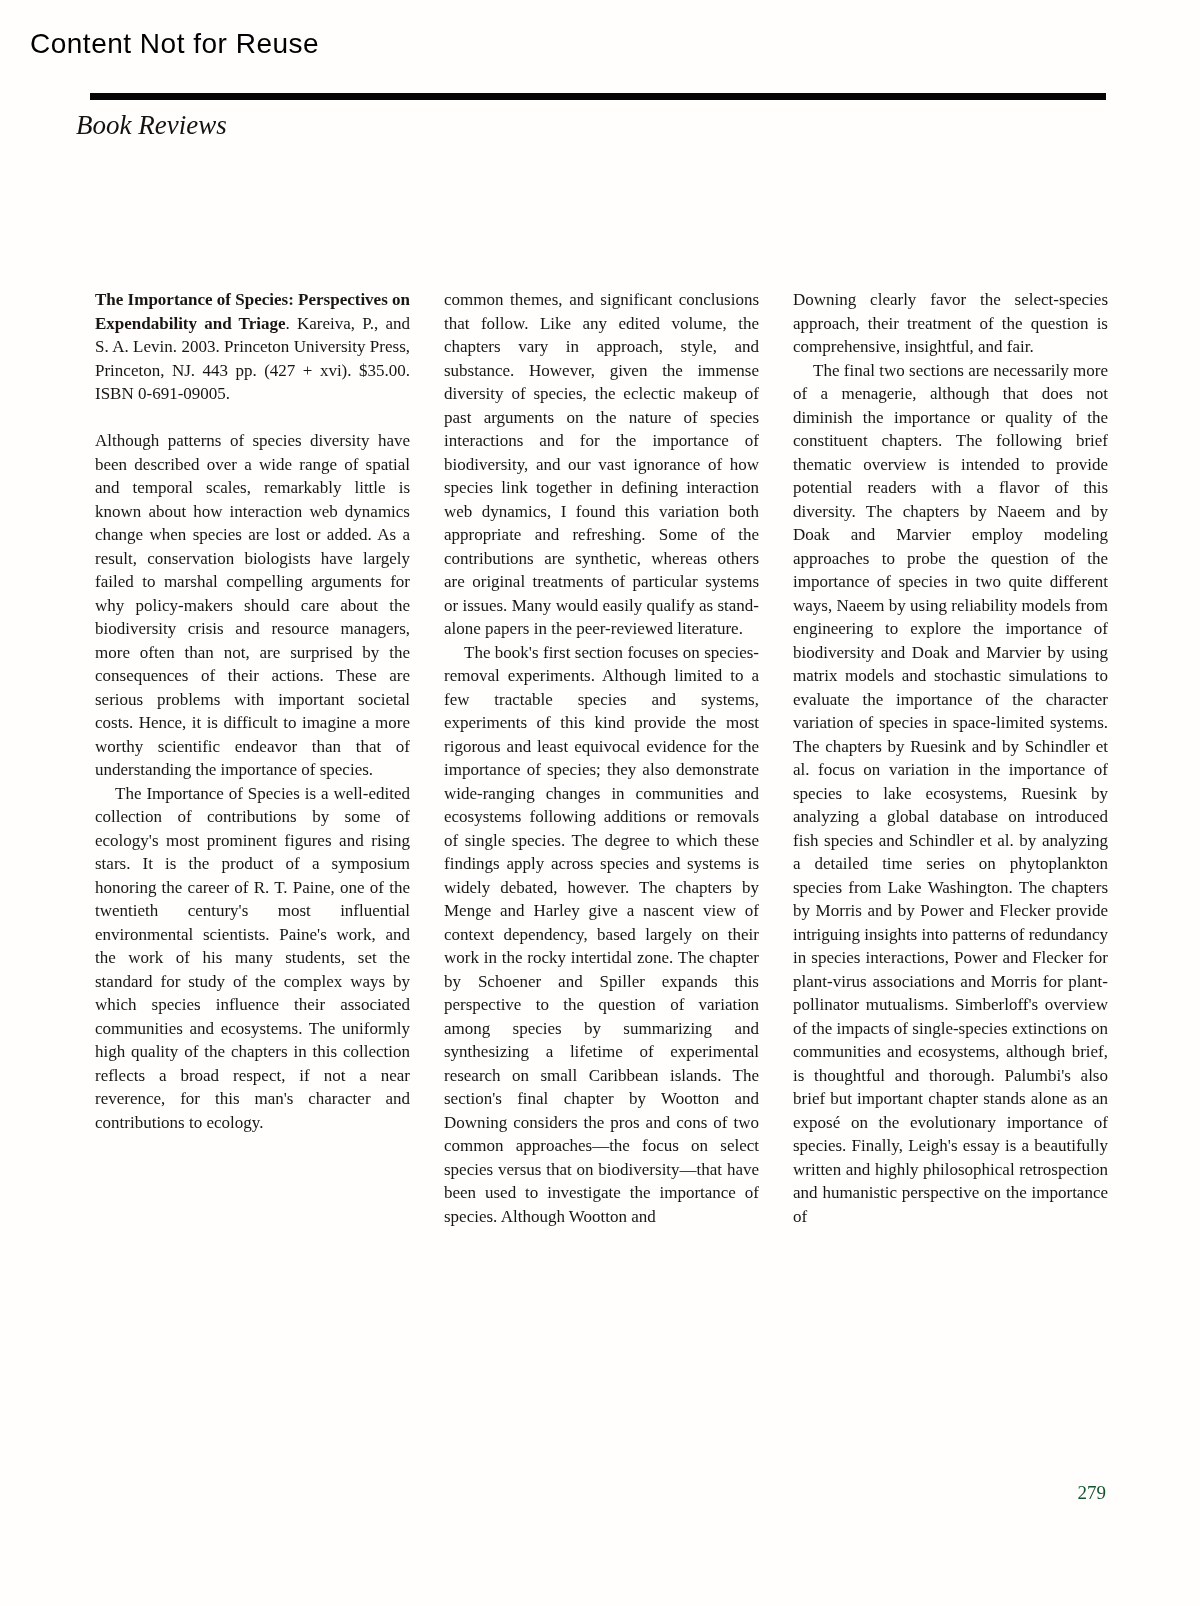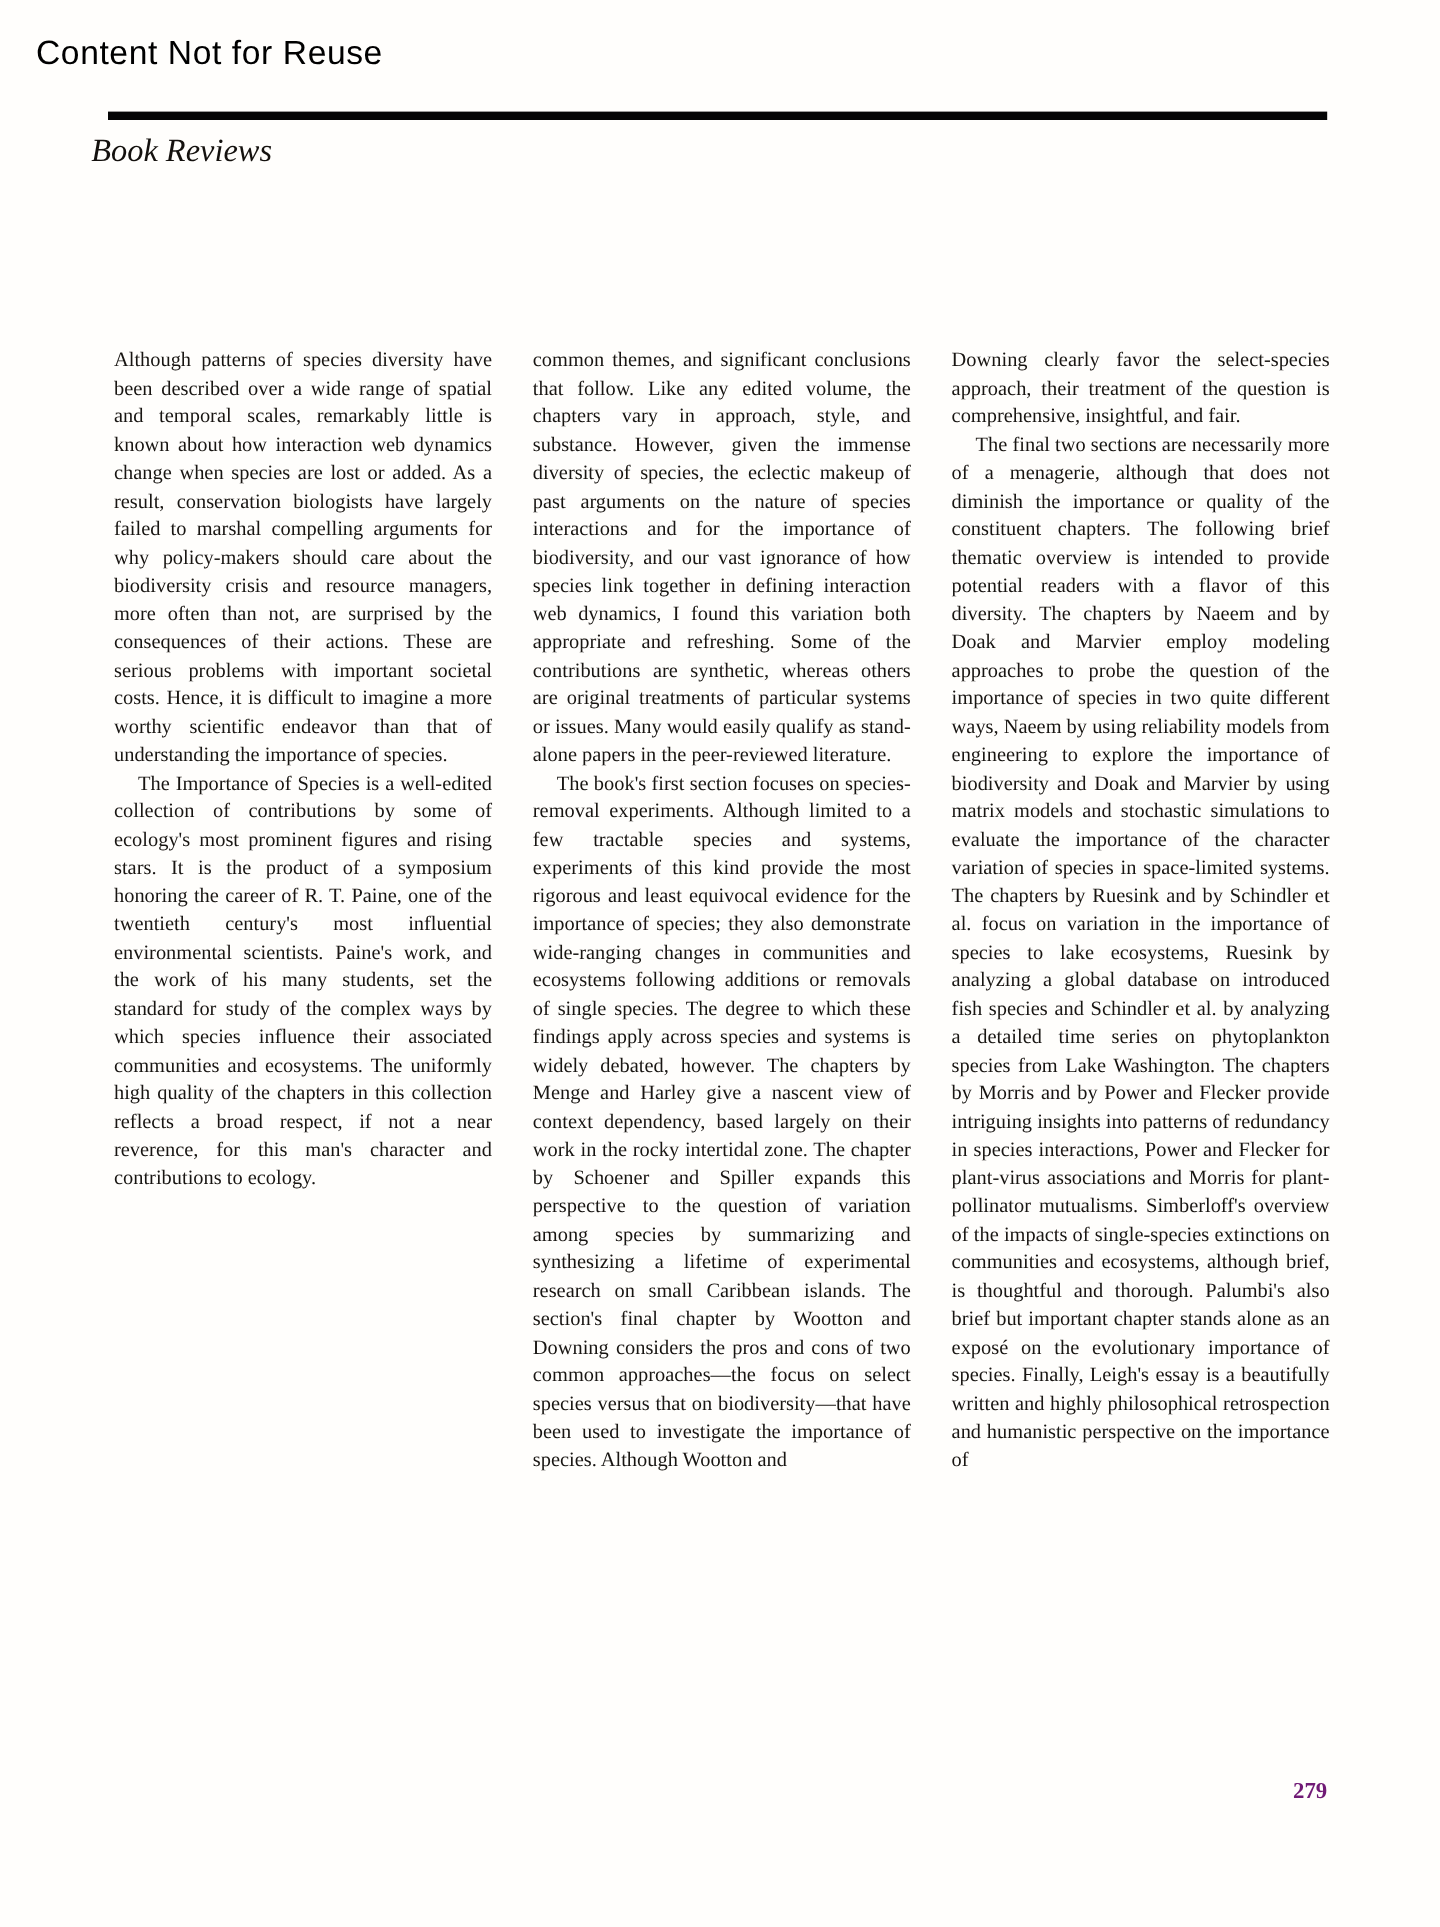--- a/index.html
+++ b/index.html
@@ -66,22 +66,22 @@
   .col p { margin: 0; }
   .col p.indent { text-indent: 20px; }
   .citation { margin-bottom: 23.5px !important; }
   .citation .cit-bold { font-weight: bold; }
   .booktitle-italic { }
   .page-number {
     position: absolute;
     top: 1482px;
     right: 94px;
     font-size: 19px;
-    font-weight: bold;
-    color: #701a75;
+    font-weight: normal;
+    color: #14532d;
     text-align: right;
   }
   .footer {
     position: absolute;
     top: 1548px;
     right: 94px;
     text-align: right;
     font-size: 15px;
     line-height: 22px;
     color: #14110e;
@@ -95,20 +95,21 @@
   <div class="watermark">Content Not for Reuse</div>
 
   <div class="rule"></div>
 
   <div class="section-label">Book Reviews</div>
 
 
   <div class="columns">
 
     <div class="col">
+      <p class="citation"><span class="cit-bold">The Importance of Species: Perspectives on Expendability and Triage</span><span>. Kareiva, P., and S. A. Levin. 2003. Princeton University Press, Princeton, NJ. 443 pp. (427 + xvi). $35.00. ISBN 0-691-09005.</span></p>
       <p>Although patterns of species diversity have been described over a wide range of spatial and temporal scales, remarkably little is known about how interaction web dynamics change when species are lost or added. As a result, conservation biologists have largely failed to marshal compelling arguments for why policy-makers should care about the biodiversity crisis and resource managers, more often than not, are surprised by the consequences of their actions. These are serious problems with important societal costs. Hence, it is difficult to imagine a more worthy scientific endeavor than that of understanding the importance of species.</p>
       <p class="indent"><span class="booktitle-italic">The Importance of Species</span><span> is a well-edited collection of contributions by some of ecology's most prominent figures and rising stars. It is the product of a symposium honoring the career of R. T. Paine, one of the twentieth century's most influential environmental scientists. Paine's work, and the work of his many students, set the standard for study of the complex ways by which species influence their associated communities and ecosystems. The uniformly high quality of the chapters in this collection reflects a broad respect, if not a near reverence, for this man's character and contributions to ecology.</span></p>
     </div>
 
     <div class="col">
       <p>common themes, and significant conclusions that follow. Like any edited volume, the chapters vary in approach, style, and substance. However, given the immense diversity of species, the eclectic makeup of past arguments on the nature of species interactions and for the importance of biodiversity, and our vast ignorance of how species link together in defining interaction web dynamics, I found this variation both appropriate and refreshing. Some of the contributions are synthetic, whereas others are original treatments of particular systems or issues. Many would easily qualify as stand-alone papers in the peer-reviewed literature.</p>
       <p class="indent">The book's first section focuses on species-removal experiments. Although limited to a few tractable species and systems, experiments of this kind provide the most rigorous and least equivocal evidence for the importance of species; they also demonstrate wide-ranging changes in communities and ecosystems following additions or removals of single species. The degree to which these findings apply across species and systems is widely debated, however. The chapters by Menge and Harley give a nascent view of context dependency, based largely on their work in the rocky intertidal zone. The chapter by Schoener and Spiller expands this perspective to the question of variation among species by summarizing and synthesizing a lifetime of experimental research on small Caribbean islands. The section's final chapter by Wootton and Downing considers the pros and cons of two common approaches—the focus on select species versus that on biodiversity—that have been used to investigate the importance of species. Although Wootton and</p>
     </div>
 
     <div class="col">

